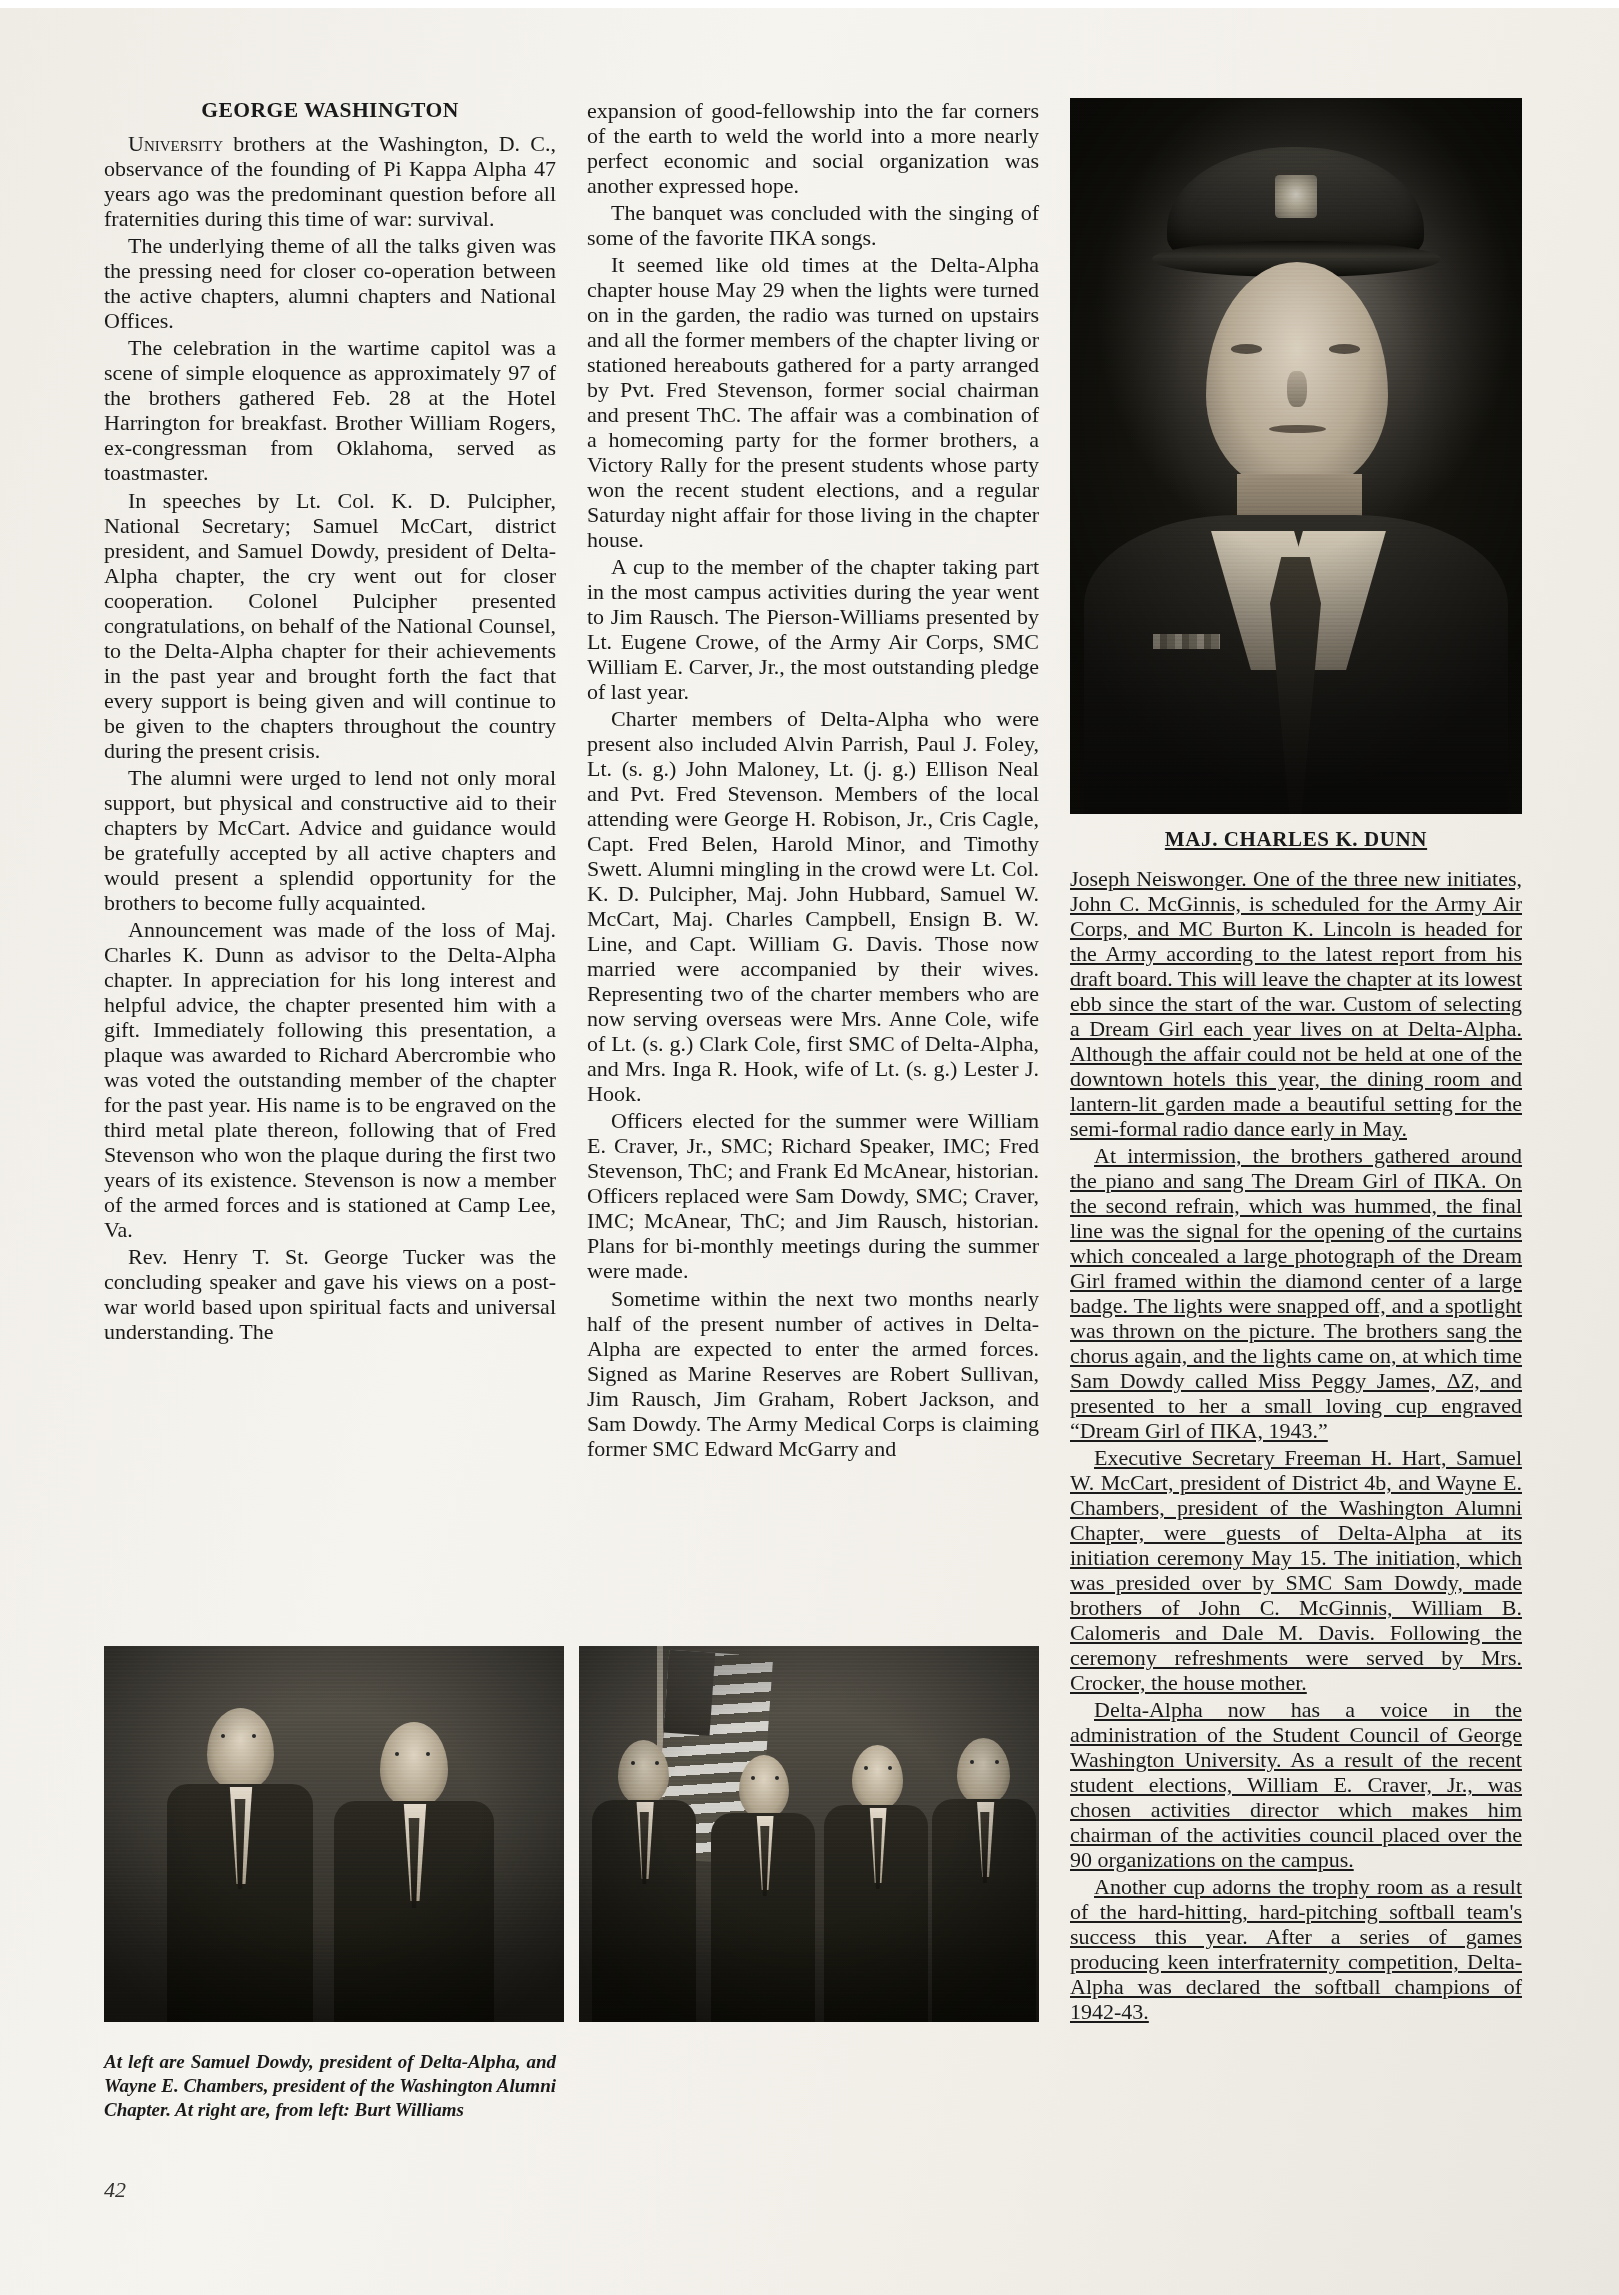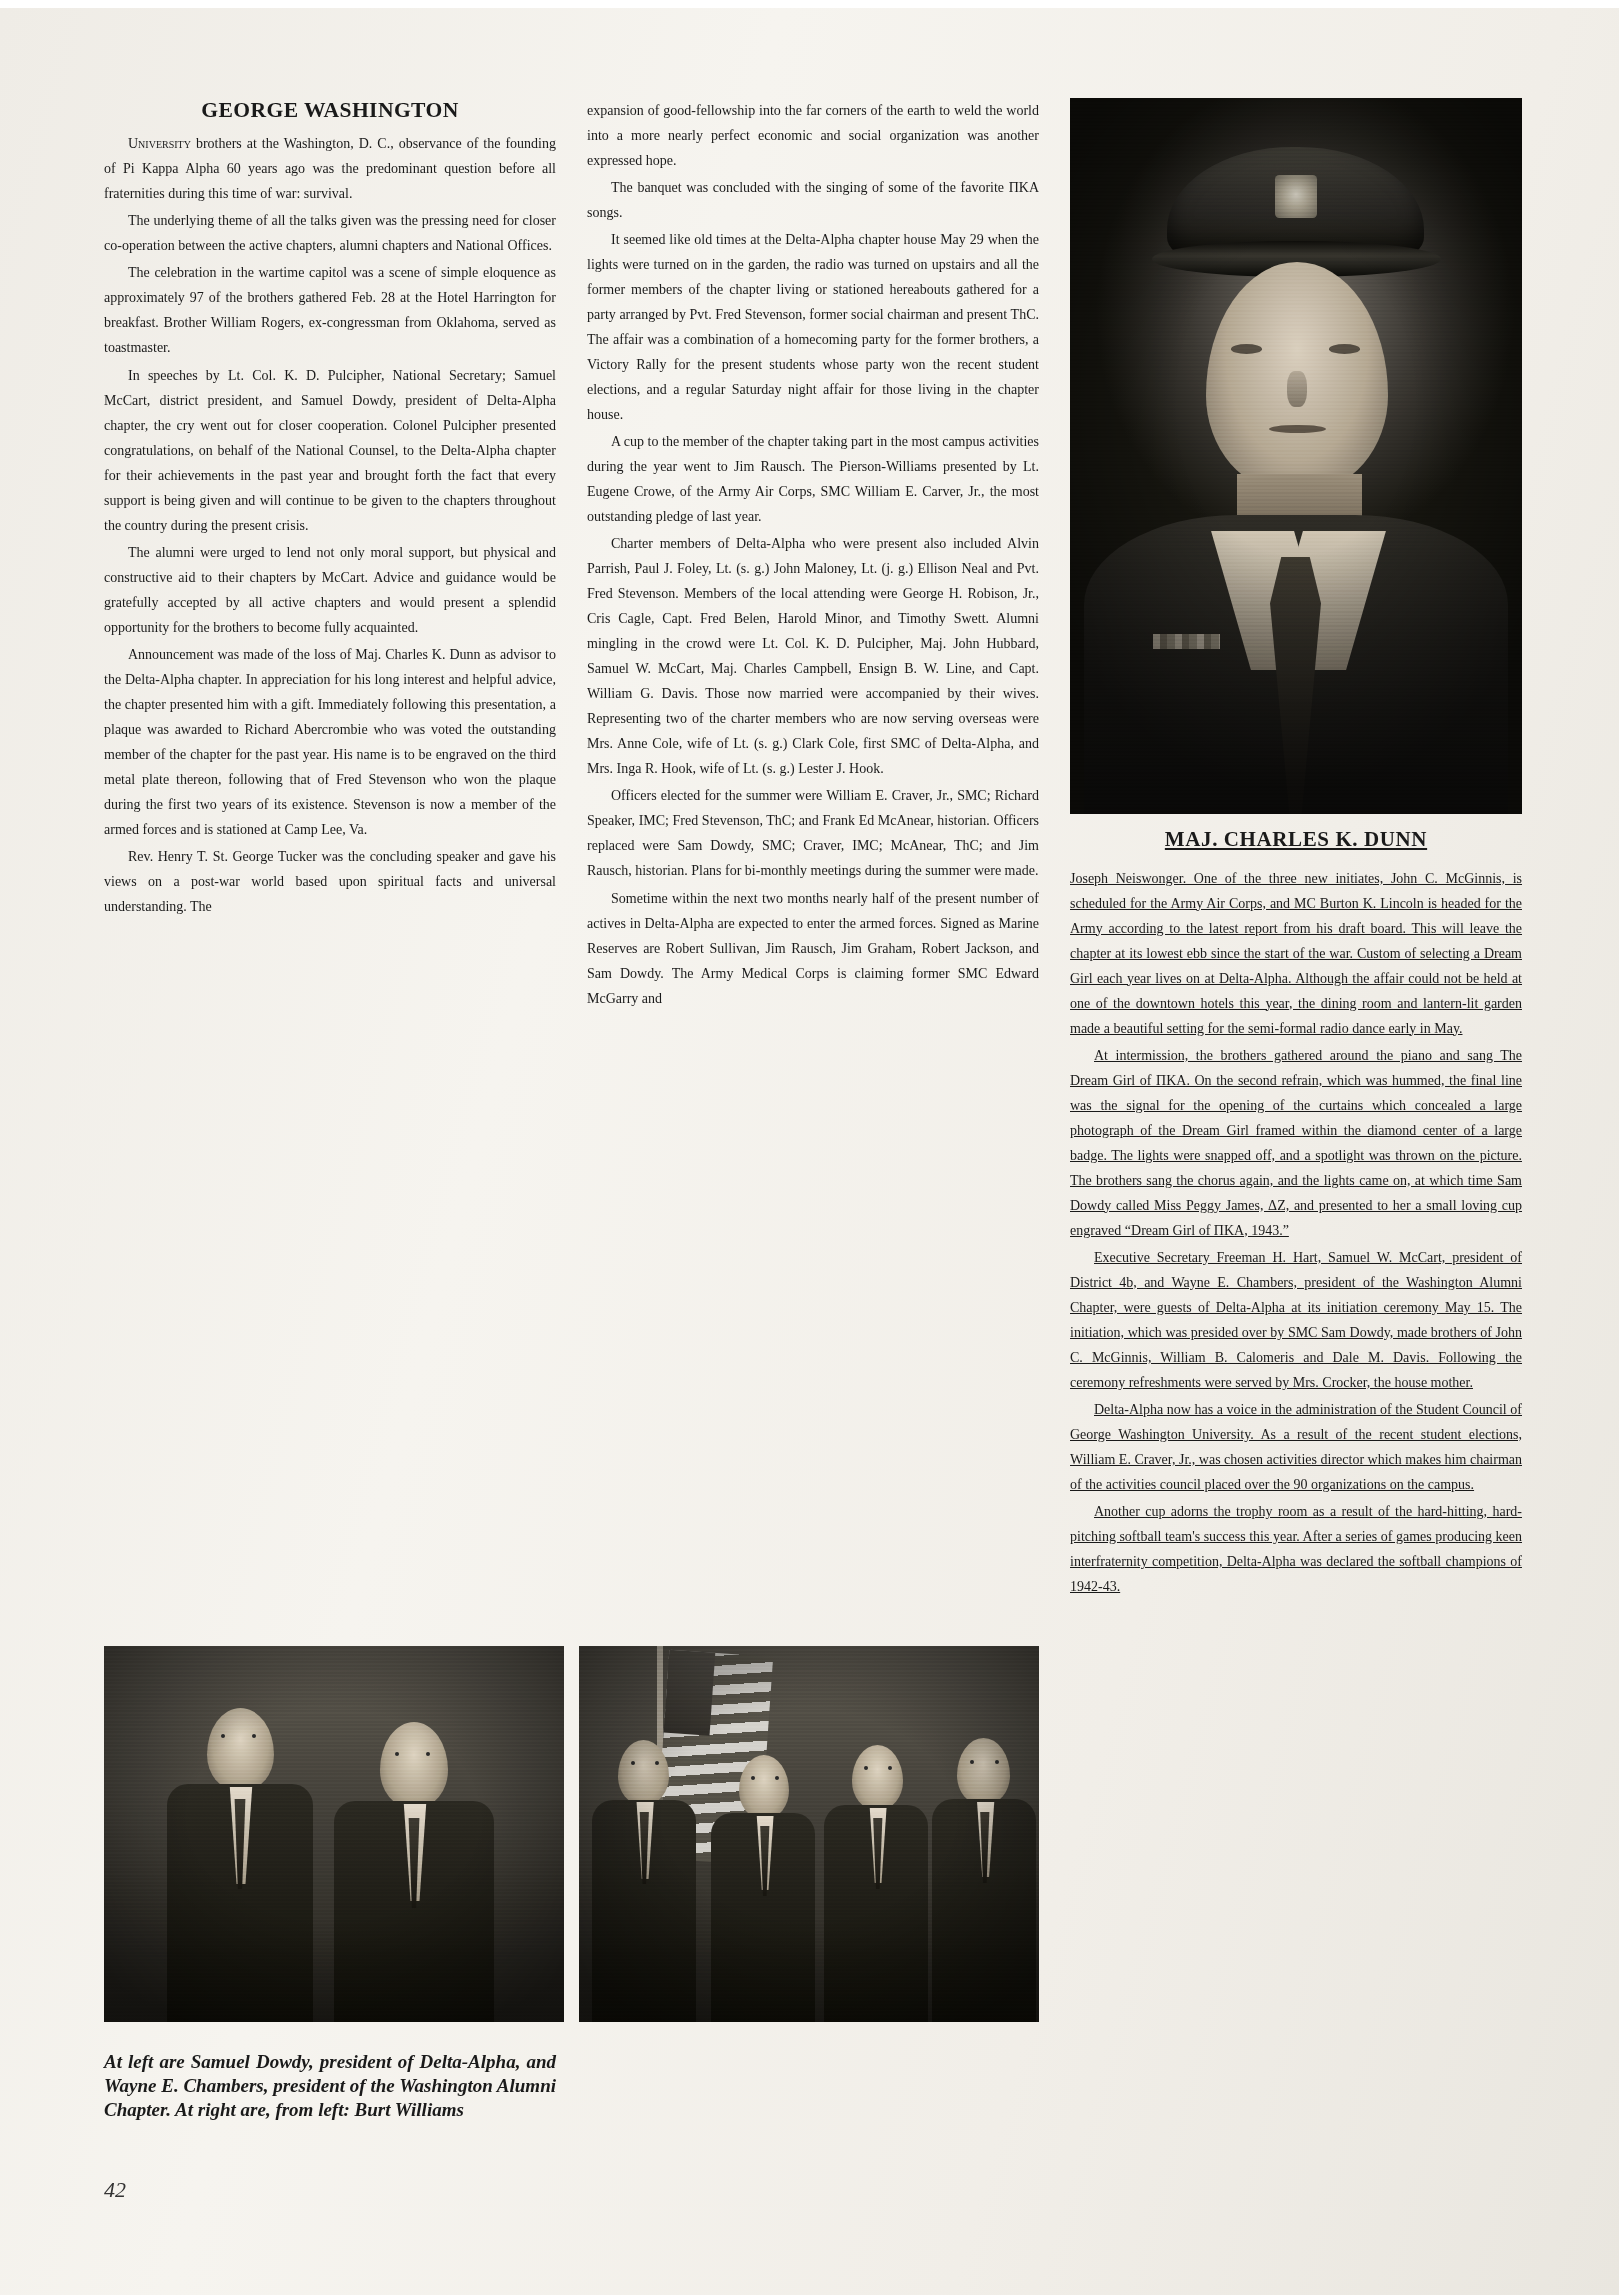--- a/index.html
+++ b/index.html
@@ -48,21 +48,21 @@
   .heading {
     text-align: center;
     font-weight: bold;
     font-size: 21.6px;
     letter-spacing: 0.4px;
     margin: 0 0 8.3px 0;
     font-family: "Liberation Serif", serif;
   }
   p.body {
     margin: 0 0 2.1px 0;
-    font-size: 14px;
+    font-size: 22px;
     line-height: 25px;
     text-align: justify;
     text-justify: inter-word;
     text-indent: 24px;
     hyphens: auto;
     -webkit-hyphens: auto;
   }
   p.body.noindent { text-indent: 0; }
   .smallcaps {
     font-variant: small-caps;
@@ -300,21 +300,21 @@
 <body>
 
 <div class="page">
   <div class="paper-tint"></div>
 
   <div class="content">
     <div class="columns">
 
       <div class="col">
         <div class="heading">GEORGE WASHINGTON</div>
-        <p class="body"><span class="smallcaps">University</span><span id="c1p0rest"> brothers at the Washington, D. C., observance of the founding of Pi Kappa Alpha 60 years ago was the predominant question before all fraternities during this time of war: survival.</span></p>
+        <p class="body"><span class="smallcaps">University</span><span id="c1p0rest"> brothers at the Washington, D. C., observance of the founding of Pi Kappa Alpha 47 years ago was the predominant question before all fraternities during this time of war: survival.</span></p>
         <p class="body">The underlying theme of all the talks given was the pressing need for closer co-operation between the active chapters, alumni chapters and National Offices.</p>
         <p class="body">The celebration in the wartime capitol was a scene of simple eloquence as approximately 97 of the brothers gathered Feb. 28 at the Hotel Harrington for breakfast. Brother William Rogers, ex-congressman from Oklahoma, served as toastmaster.</p>
         <p class="body">In speeches by Lt. Col. K. D. Pulcipher, National Secretary; Samuel McCart, district president, and Samuel Dowdy, president of Delta-Alpha chapter, the cry went out for closer cooperation. Colonel Pulcipher presented congratulations, on behalf of the National Counsel, to the Delta-Alpha chapter for their achievements in the past year and brought forth the fact that every support is being given and will continue to be given to the chapters throughout the country during the present crisis.</p>
         <p class="body">The alumni were urged to lend not only moral support, but physical and constructive aid to their chapters by McCart. Advice and guidance would be gratefully accepted by all active chapters and would present a splendid opportunity for the brothers to become fully acquainted.</p>
         <p class="body">Announcement was made of the loss of Maj. Charles K. Dunn as advisor to the Delta-Alpha chapter. In appreciation for his long interest and helpful advice, the chapter presented him with a gift. Immediately following this presentation, a plaque was awarded to Richard Abercrombie who was voted the outstanding member of the chapter for the past year. His name is to be engraved on the third metal plate thereon, following that of Fred Stevenson who won the plaque during the first two years of its existence. Stevenson is now a member of the armed forces and is stationed at Camp Lee, Va.</p>
         <p class="body">Rev. Henry T. St. George Tucker was the concluding speaker and gave his views on a post-war world based upon spiritual facts and universal understanding. The</p>
       </div>
 
       <div class="col">
         <p class="body noindent">expansion of good-fellowship into the far corners of the earth to weld the world into a more nearly perfect economic and social organization was another expressed hope.</p>

